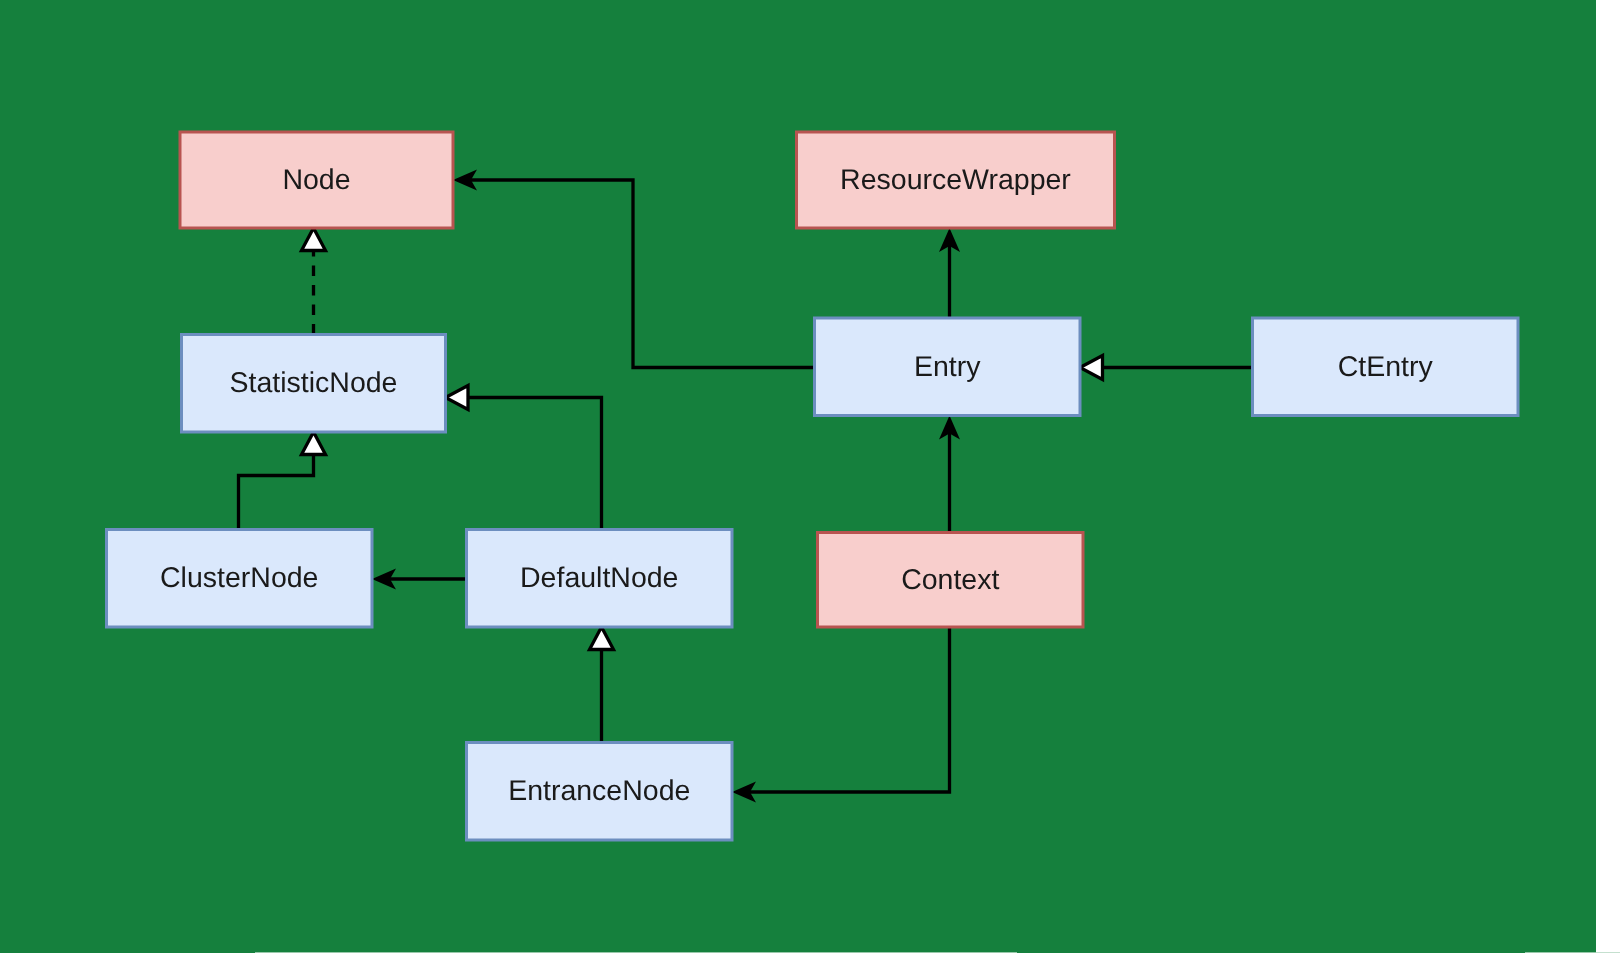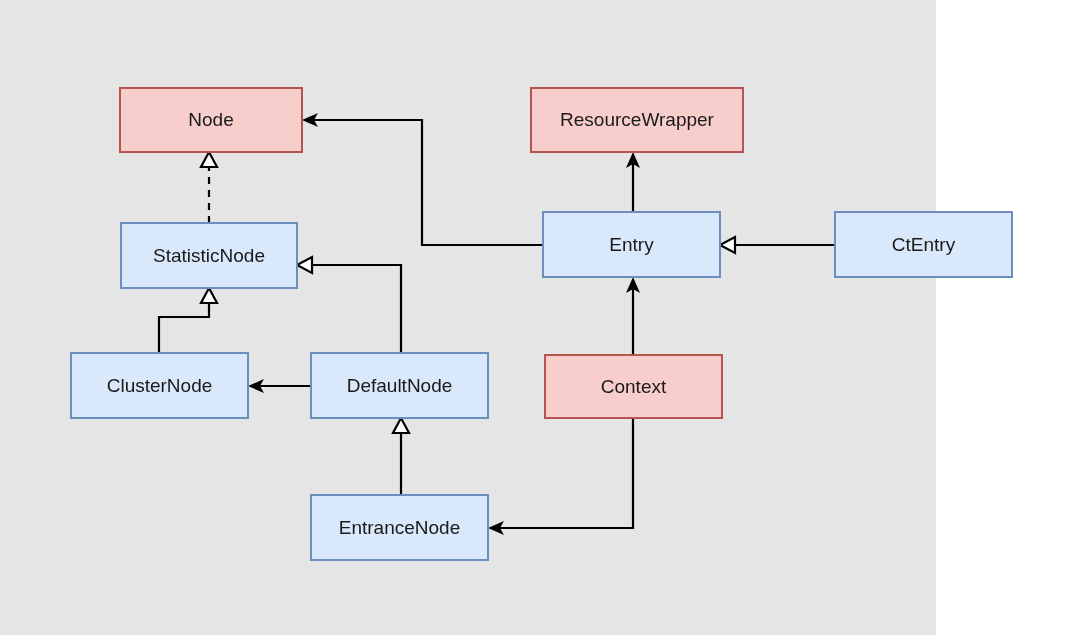--- a/index.html
+++ b/index.html
@@ -8,23 +8,23 @@
     background: #ffffff;
   }
   body {
     width: 1080px;
     height: 635px;
     font-family: "Liberation Sans", sans-serif;
     overflow: hidden;
   }
   #diagram-root {
     position: relative;
-    width: 936px;
+    width: 1064px;
     height: 635px;
-    background: #e5e5e5;
+    background: #15803d;
   }
   svg.diagram-canvas {
     display: block;
     width: 1080px;
     height: 635px;
   }
   .class-box-rect {
     stroke-width: 2;
   }
   .class-box-label {

